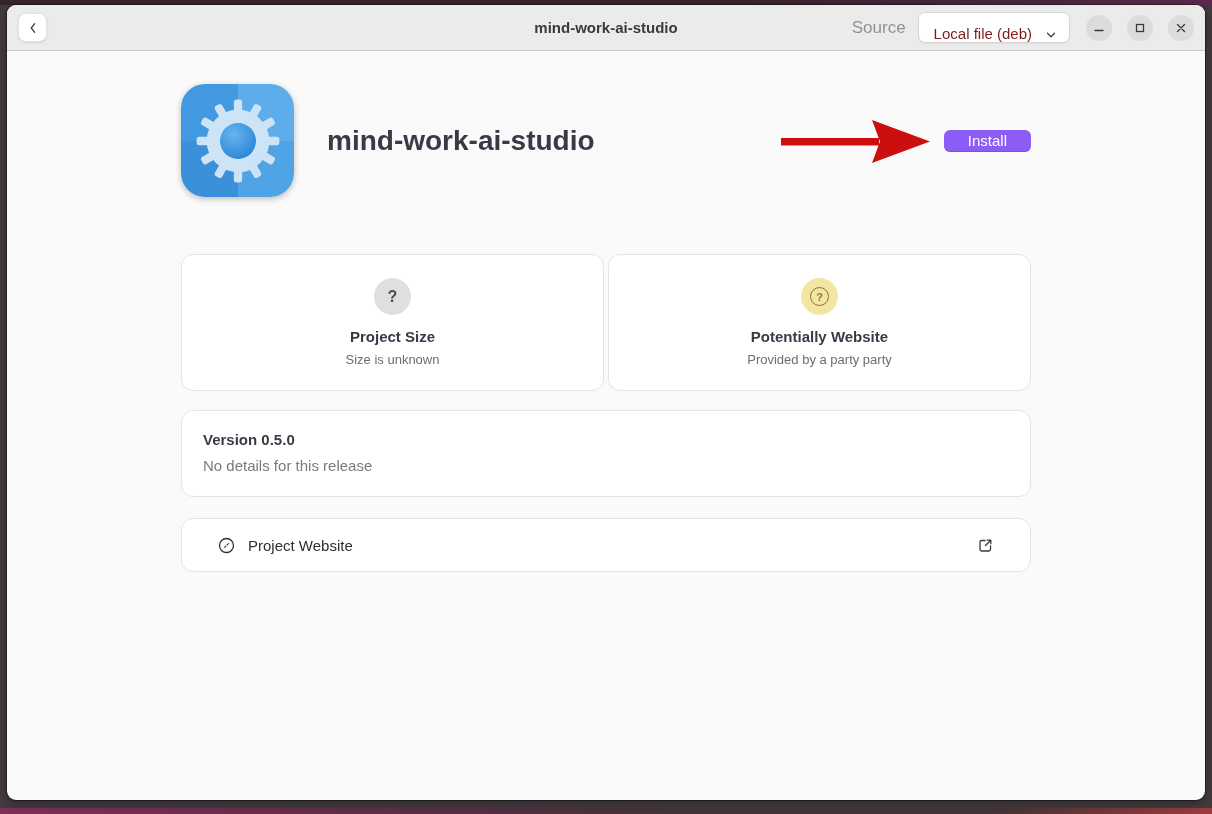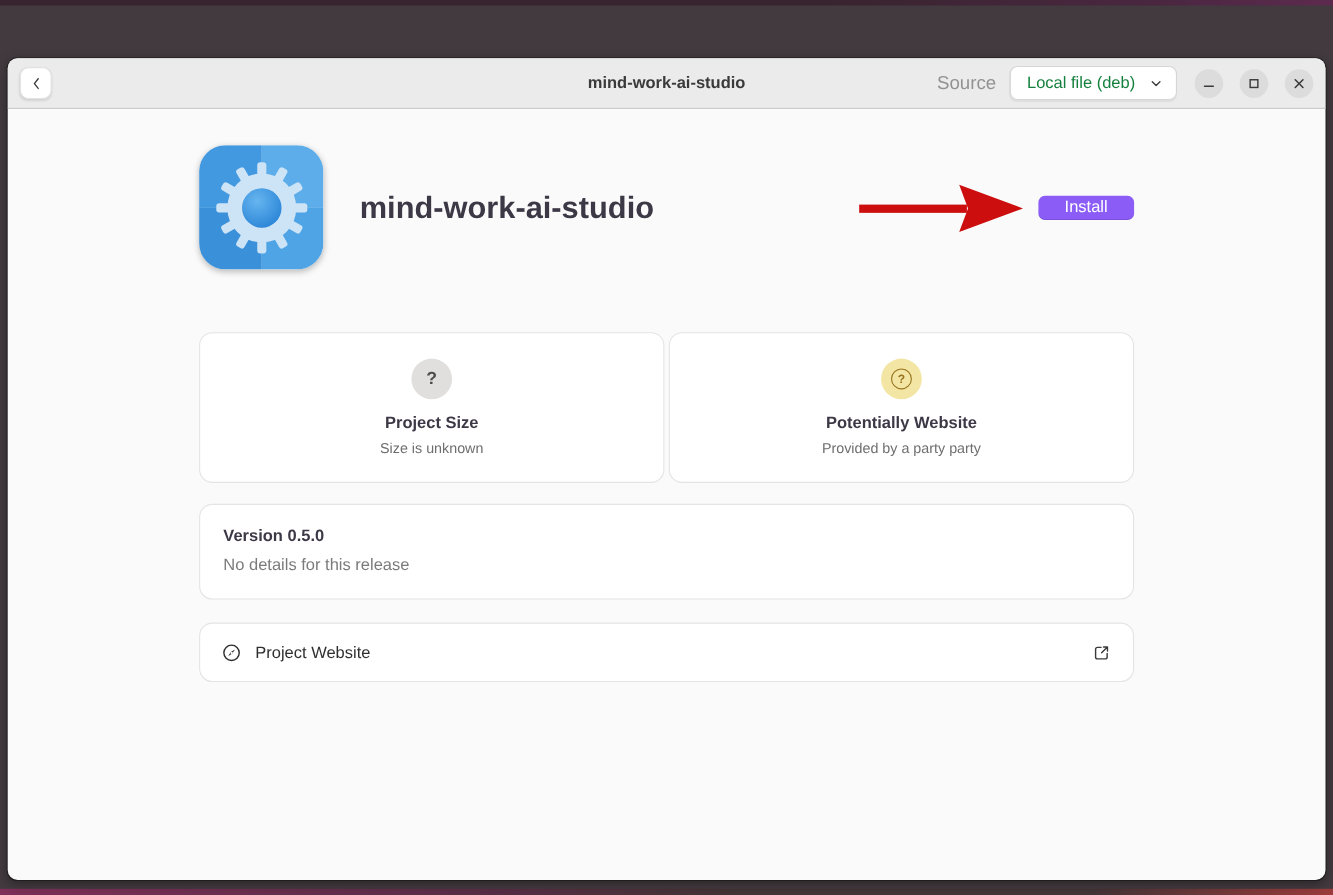--- a/index.html
+++ b/index.html
@@ -18,42 +18,41 @@
   .desktop-bottom-strip {
     position:absolute; bottom:0; left:0; right:0; height:6px;
     background:linear-gradient(90deg,#7e3058 0%,#5b2d47 34%,#433335 55%,#433335 82%,#9c3c3c 100%);
   }
   .window {
     position:absolute; left:7px; right:7px; top:5px; bottom:14px;
     background:#fafafa;
     border-radius:9px;
     overflow:hidden;
     box-shadow:0 0 0 1px rgba(0,0,0,.35), 0 3px 10px rgba(0,0,0,.35);
-    margin-top:48px;
   }
   
   .headerbar {
     height:46px; background:#ebebeb; border-bottom:1px solid #c8c8c8;
     display:flex; align-items:center; padding:0 11px; position:relative;
   }
   .back-btn {
     width:29px; height:29px; background:#ffffff; border:1px solid #e2e2e2;
     border-radius:8px; box-shadow:0 1px 2px rgba(0,0,0,.10);
     display:flex; align-items:center; justify-content:center; cursor:pointer;
   }
   .hdr-title {
     position:absolute; left:50%; transform:translateX(-50%);
     font-size:15px; font-weight:bold; color:#3a3a3a; white-space:nowrap;
   }
   .hdr-right { margin-left:auto; display:flex; align-items:center; }
   .source-label { font-size:17px; color:#929292; margin-right:12px; }
   .source-dropdown {
     height:31px; background:#ffffff; border:1px solid #d6d6d6; border-radius:7px;
-    display:flex; align-items:center; padding:0 11px 0 15px; cursor:pointer;
-    font-size:15px; color:#15803d; box-shadow:0 1px 1px rgba(0,0,0,.05);
+    display:flex; align-items:flex-end; padding:0 11px 0 15px; cursor:pointer;
+    font-size:15px; color:#7f1d1d; box-shadow:0 1px 1px rgba(0,0,0,.05);
   }
   .source-dropdown .chev { margin-left:12px; display:flex; }
   .win-controls { display:flex; align-items:center; gap:15px; margin-left:16px; }
   .win-btn {
     width:26px; height:26px; border-radius:50%; background:#dcdcdc;
     display:flex; align-items:center; justify-content:center; cursor:pointer;
   }
   
   .content { width:850px; margin:0 auto; }
   .app-header { display:flex; align-items:center; margin-top:33px; }
@@ -100,21 +99,21 @@
   
   .version-card {
     margin-top:19px; background:#ffffff; border:1px solid #e4e4e4; border-radius:12px;
     padding:20px 21px 22px 21px;
   }
   .version-title { font-size:15px; font-weight:bold; color:#3d3846; }
   .version-sub   { margin-top:9px; font-size:15px; color:#7b7b7b; }
   
   .link-card {
     margin-top:21px; height:54px; background:#ffffff; border:1px solid #e4e4e4;
-    border-radius:12px; display:flex; align-items:center; padding:0 20px; cursor:pointer;
+    border-radius:12px; display:flex; align-items:center; padding:0 36px; cursor:pointer;
   }
   .link-label { font-size:15px; color:#2f2f2f; margin-left:13px; flex:1; }
 </style>
 </head>
 <body>
 
 <div class="desktop-top-strip"></div>
 <div class="desktop-bottom-strip"></div>
 
 <div class="window">

